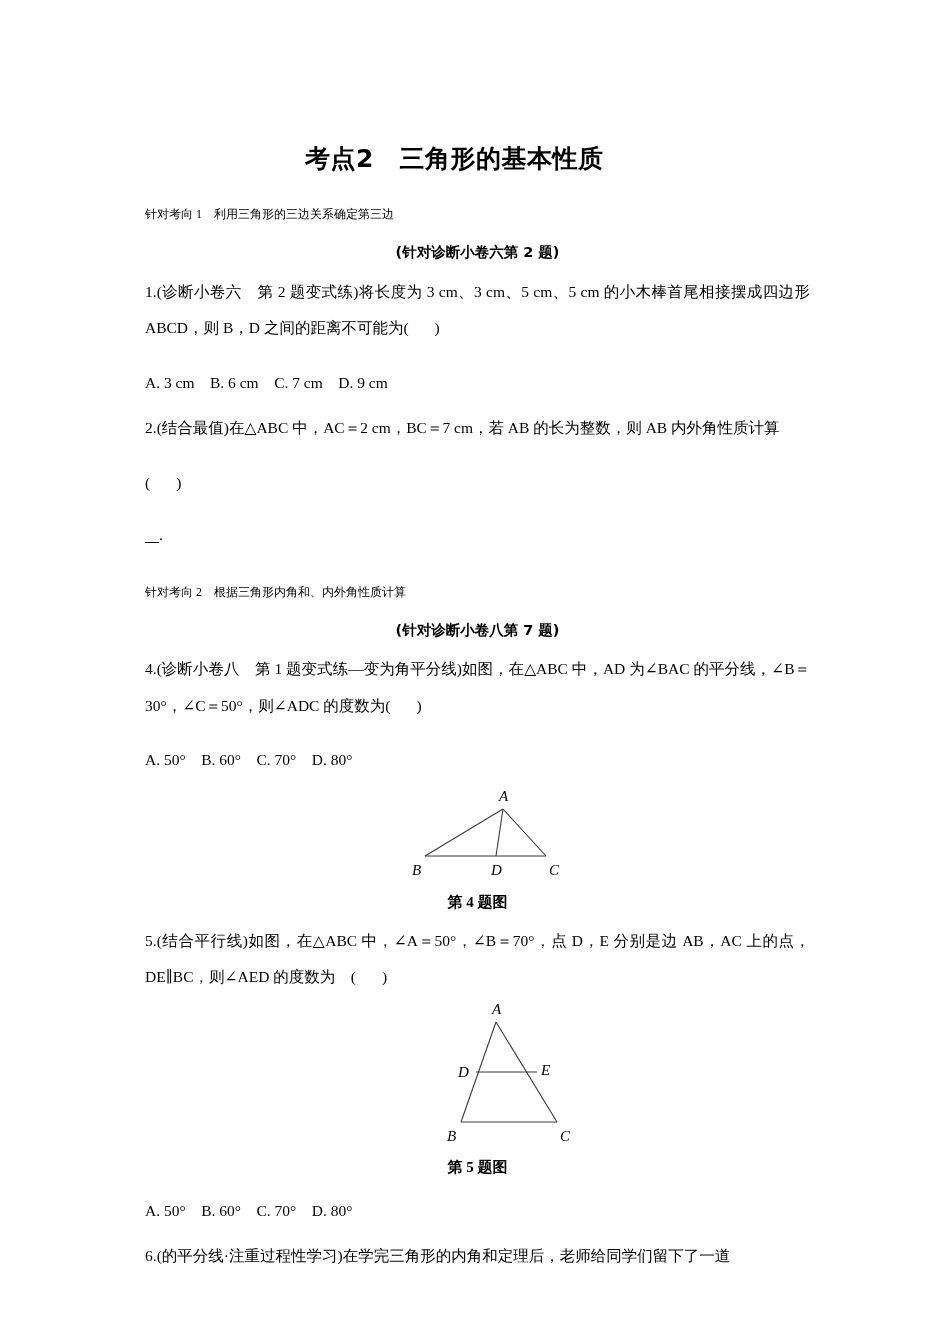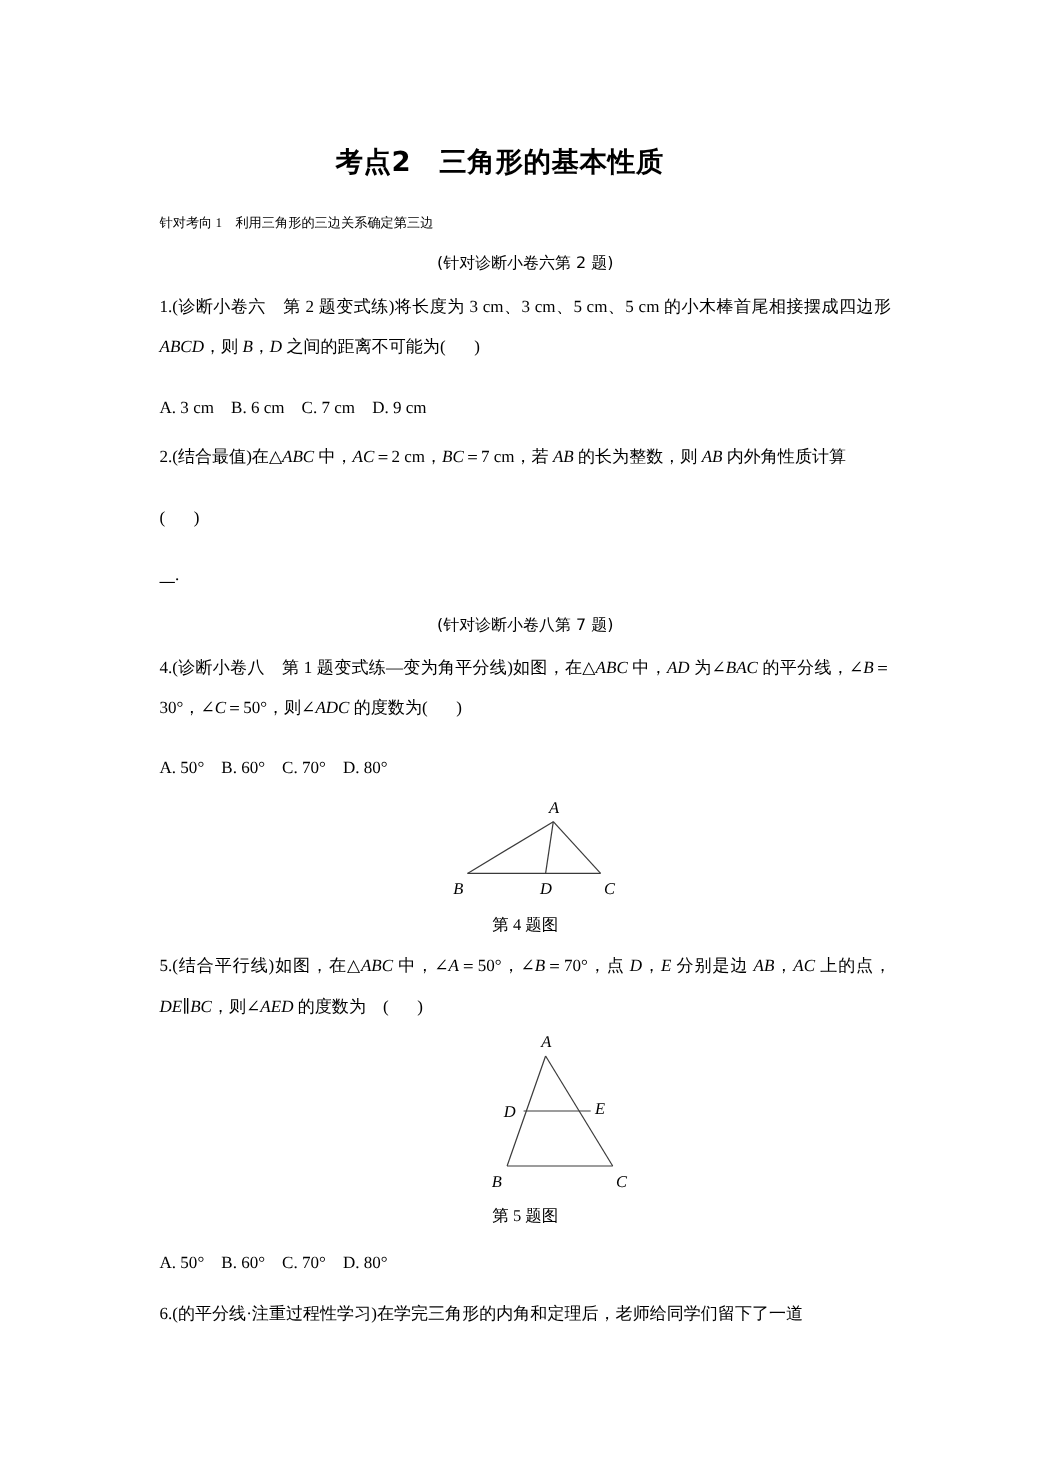--- a/index.html
+++ b/index.html
@@ -10,21 +10,21 @@
   body {
     width: 950px;
     height: 1344px;
     position: relative;
     font-family: "Liberation Serif", "DejaVu Serif", serif;
     color: #000000;
     overflow: hidden;
   }
   .page {
     position: absolute;
-    left: 0; top: 4px;
+    left: 0; top: 16px;
     width: 950px;
     height: 1064px;
   }
   .content {
     position: absolute;
     left: 145px;
     top: 0;
     width: 665px;
   }
 
@@ -43,21 +43,21 @@
 
   
   .section-head {
     font-size: 12px;
     margin-top: 32px;
     white-space: pre;
     line-height: 1.45;
   }
   .sub-head {
     font-family: "DejaVu Sans", "Liberation Sans", sans-serif;
-    font-weight: normal;
+    font-weight: bold;
     font-size: 14.5px;
     text-align: center;
     margin-top: 19px;
     line-height: 1.4;
     white-space: pre;
   }
 
   
   .q {
     font-size: 15.5px;
@@ -66,21 +66,20 @@
     text-align: justify;
     text-justify: inter-character;
   }
   .opts {
     font-size: 15.5px;
     line-height: 2.1;
     margin-top: 20px;
     white-space: pre;
   }
   .it {
-    font-style: italic;
   }
   .blank-long {
     display: inline-block;
     border-bottom: 1px solid #000;
     width: 72px;
     vertical-align: -3px;
   }
   .blank-short {
     display: inline-block;
     border-bottom: 1px solid #000;
@@ -97,20 +96,21 @@
     width: 100%;
     text-align: center;
     margin-top: 6px;
   }
   .figure svg { display: block; margin: 0 auto; }
   .fig-caption {
     font-size: 15px;
     text-align: center;
     margin-top: 10px;
     white-space: pre;
+    font-weight: bold;
   }
   .lbl {
     font-family: "Liberation Serif", "DejaVu Serif", serif;
     font-style: italic;
     font-size: 15px;
   }
 </style>
 </head>
 <body>
 
@@ -127,20 +127,21 @@
     </div>
     <div class="opts">A. 3 cm　B. 6 cm　C. 7 cm　D. 9 cm</div>
 
     <div class="q">
       <span>2.</span><span>(结合最值)</span><span>在△</span><span class="it">ABC</span><span> 中，</span><span class="it">AC</span><span>＝2 cm，</span><span class="it">BC</span><span>＝7 cm，若 </span><span class="it">AB</span><span> 的长为整数，则 </span><span class="it">AB</span><span> 内外角性质计算</span>
     </div>
     <div class="opts"><span>(</span><span class="paren-gap"></span><span>)</span></div>
 
     <div class="opts"><span class="blank-short"></span><span>.</span></div>
 
+    <div class="section-head">针对考向 2　根据三角形内角和、内外角性质计算</div>
     <div class="sub-head">(针对诊断小卷八第 7 题)</div>
 
     <div class="q">
       <span>4.</span><span>(诊断小卷八　第 1 题变式练—变为角平分线)</span><span>如图，在△</span><span class="it">ABC</span><span> 中，</span><span class="it">AD</span><span> 为∠</span><span class="it">BAC</span><span> 的平分线，∠</span><span class="it">B</span><span>＝30°，∠</span><span class="it">C</span><span>＝50°，则∠</span><span class="it">ADC</span><span> 的度数为(</span><span class="paren-gap"></span><span>)</span>
     </div>
     <div class="opts">A. 50°　B. 60°　C. 70°　D. 80°</div>
 
     <div class="figure">
       <svg width="260" height="100" viewBox="0 0 260 100">
         <g stroke="#3a3a3a" stroke-width="1.1" fill="none">

